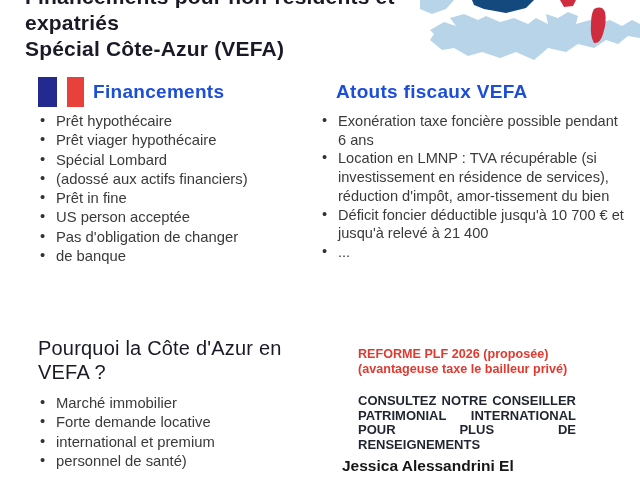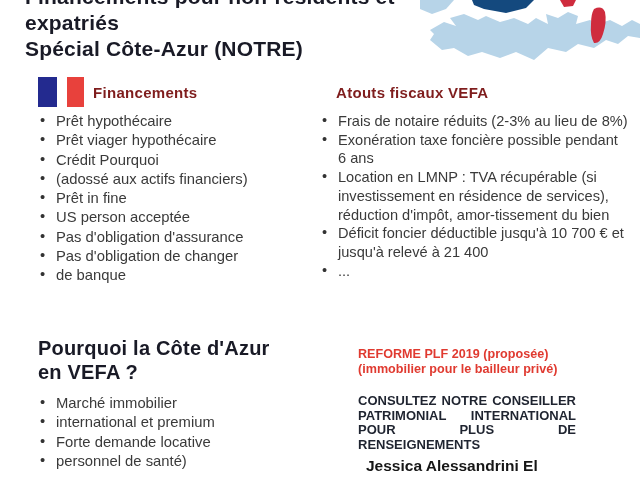--- a/index.html
+++ b/index.html
@@ -18,41 +18,41 @@
   .col-left  { position: absolute; left: 38px;  top: 0; width: 268px; }
   .col-right { position: absolute; left: 320px; top: 0; width: 312px; }
 
   
   .sec-header { position: absolute; display: flex; align-items: center; }
   .fin-header { left: 0; top: 76px; height: 32px; }
   .flag { display: inline-flex; margin-right: 9px; }
   .flag .bar-blue { width: 19px; height: 30px; background: #232a8f; }
   .flag .bar-gap  { width: 10px; height: 30px; background: transparent; }
   .flag .bar-red  { width: 17px; height: 30px; background: #e8413c; }
-  .sec-title { font-weight: bold; font-size: 15px; color: #7f1d1d; letter-spacing: 0.3px; }
+  .sec-title { font-weight: bold; font-size: 19px; color: #1d4ed8; letter-spacing: 0.3px; }
   .atouts-header { left: 16px; top: 76px; height: 32px; }
 
   
   ul.blist { list-style: none; position: absolute; }
   ul.blist li { position: relative; padding-left: 18px; }
   ul.blist li::before { content: "\2022"; position: absolute; left: 2px; top: -1px; color: #333; }
   .fin-list { left: 0; top: 112px; width: 252px; font-size: 14.8px; line-height: 19.3px; }
   .atouts-list { left: 0; top: 112px; width: 308px; font-size: 14.6px; line-height: 18.7px; }
   .pourquoi-list { left: 0; top: 394px; width: 262px; font-size: 14.8px; line-height: 19.3px; }
 
   
   .pourquoi-heading { position: absolute; left: 0; top: 336px; width: 258px;
-    font-weight: bold; font-size: 20px; line-height: 24px; color: #191a26; letter-spacing: 0.2px; }
+    font-weight: normal; font-size: 20px; line-height: 24px; color: #191a26; letter-spacing: 0.2px; }
 
   
   .reforme { position: absolute; left: 38px; top: 347px; width: 245px;
     color: #e03a30; font-weight: bold; font-size: 12.6px; line-height: 15px; }
   .consultez { position: absolute; left: 38px; top: 394px; width: 218px;
     color: #1f2430; font-weight: bold; font-size: 13px; line-height: 14.5px; text-align: justify; }
-  .contact-name { position: absolute; left: 46px; top: 456px; width: 260px;
+  .contact-name { position: absolute; left: 22px; top: 456px; width: 260px;
     color: #161616; font-weight: bold; font-size: 15.5px; line-height: 20px; }
 </style>
 </head>
 <body>
 
 <div id="canvas">
 
   <div class="map-wrap">
     <svg width="220" height="64" viewBox="0 0 220 64" xmlns="http://www.w3.org/2000/svg">
 
@@ -63,74 +63,72 @@
       <path d="M52,0 L114,0 L106,8 L86,13 L64,9 L54,5 Z" fill="#14497e"></path>
 
       <path d="M140,0 L156,0 L153,6 L144,7 Z" fill="#cf2c3e"></path>
 
       <path d="M174,9 Q182,5 185,12 Q187,22 183,34 Q180,44 174,43 Q170,36 171,24 Q171,14 174,9 Z" fill="#cf2c3e"></path>
     </svg>
   </div>
 
   <div class="title-block">
     <div class="title-line">Financements pour non-résidents et expatriés</div>
-    <div class="title-line">Spécial Côte-Azur (NOTRE)</div>
+    <div class="title-line">Spécial Côte-Azur (VEFA)</div>
   </div>
 
   <div class="col-left">
 
     <div class="sec-header fin-header">
       <span class="flag">
         <span class="bar-blue"></span>
         <span class="bar-gap"></span>
         <span class="bar-red"></span>
       </span>
       <span class="sec-title">Financements</span>
     </div>
 
     <ul class="blist fin-list">
       <li>Prêt hypothécaire</li>
       <li>Prêt viager hypothécaire</li>
-      <li>Crédit Pourquoi</li>
+      <li>Spécial Lombard</li>
       <li>(adossé aux actifs financiers)</li>
       <li>Prêt in fine</li>
       <li>US person acceptée</li>
-      <li>Pas d'obligation d'assurance</li>
       <li>Pas d'obligation de changer</li>
       <li>de banque</li>
     </ul>
 
     <div class="pourquoi-heading">Pourquoi la Côte d'Azur en VEFA ?</div>
 
     <ul class="blist pourquoi-list">
       <li>Marché immobilier</li>
+      <li>Forte demande locative</li>
       <li>international et premium</li>
-      <li>Forte demande locative</li>
       <li>personnel de santé)</li>
     </ul>
 
   </div>
 
   <div class="col-right">
 
     <div class="sec-header atouts-header">
       <span class="sec-title">Atouts fiscaux VEFA</span>
     </div>
 
     <ul class="blist atouts-list">
-      <li>Frais de notaire réduits (2-3% au lieu de 8%)</li>
       <li>Exonération taxe foncière possible pendant 6 ans</li>
       <li>Location en LMNP : TVA récupérable (si investissement en résidence de services), réduction d'impôt, amor-tissement du bien</li>
       <li>Déficit foncier déductible jusqu'à 10 700 € et jusqu'à relevé à 21 400</li>
       <li>...</li>
     </ul>
 
     <div class="reforme">
-      <div>REFORME PLF 2019 (proposée)</div>
-      <div>(immobilier pour le bailleur privé)</div>
+      <div>REFORME PLF 2026 (proposée)</div>
+      <div>(avantageuse taxe le bailleur privé)</div>
     </div>
 
     <div class="consultez">CONSULTEZ NOTRE CONSEILLER PATRIMONIAL INTERNATIONAL POUR PLUS DE RENSEIGNEMENTS</div>
 
     <div class="contact-name">Jessica Alessandrini El</div>
 
   </div>
 
 </div>
 

